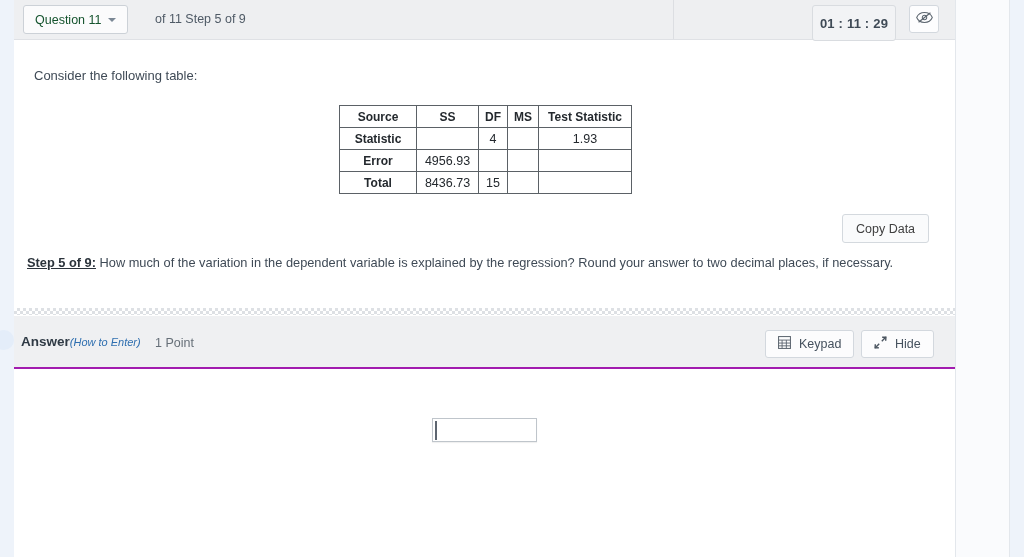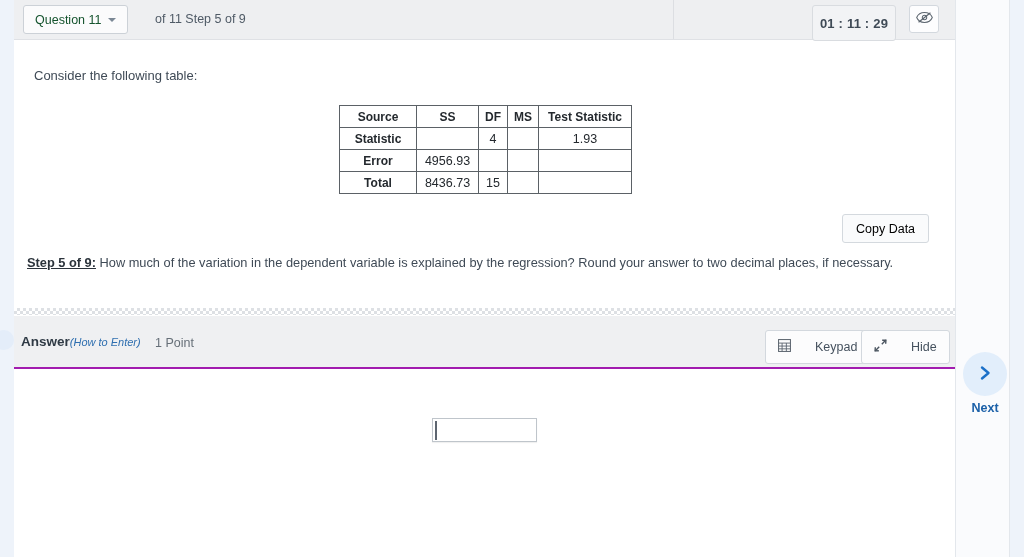--- a/index.html
+++ b/index.html
@@ -174,21 +174,21 @@
   
   .copydata {
     position: absolute;
     left: 828px; top: 214px;
     height: 29px;
     padding: 0 13px;
     background: #fafbfc;
     border: 1px solid #d4d9de;
     border-radius: 3px;
     font-size: 12.5px;
-    color: #000000;
+    color: #404040;
     display: flex;
     align-items: center;
     cursor: pointer;
     box-sizing: border-box;
   }
 
   
   .prompt {
     position: absolute;
     left: 13px; top: 253px;
@@ -240,29 +240,29 @@
   .points {
     position: absolute;
     left: 141px; top: 20px;
     font-size: 12.5px;
     color: #666f78;
   }
   .tool-btn {
     position: absolute;
     top: 14px;
     height: 28px;
-    padding: 16px 12px;
+    padding: 10px 12px;
     background: #fcfcfd;
     border: 1px solid #d3d8de;
     border-radius: 3px;
     font-size: 12.5px;
     color: #45515e;
     display: flex;
     align-items: center;
-    gap: 24px;
+    gap: 8px;
     cursor: pointer;
     box-sizing: border-box;
   }
   .tool-keypad { left: 751px; }
   .tool-hide   { left: 847px; }
 
   
   .math-input {
     position: absolute;
     left: 418px; top: 418px;
@@ -429,24 +429,14 @@
         <span>Hide</span>
       </div>
     </div>
 
     <div class="math-input" title="">
       <div class="caret-bar"></div>
     </div>
 
   </div>
 
-  <div class="next-wrap">
-    <div class="next-circle">
-      <span>
-        <svg width="13" height="16" viewBox="0 0 13 16">
-          <polyline points="3,2.5 9.5,8 3,13.5" fill="none" stroke="#1b70c8" stroke-width="2.4" stroke-linecap="round" stroke-linejoin="round"></polyline>
-        </svg>
-      </span>
-    </div>
-    <div class="next-label">Next</div>
-  </div>
 
 </div>
 
 </body></html>

